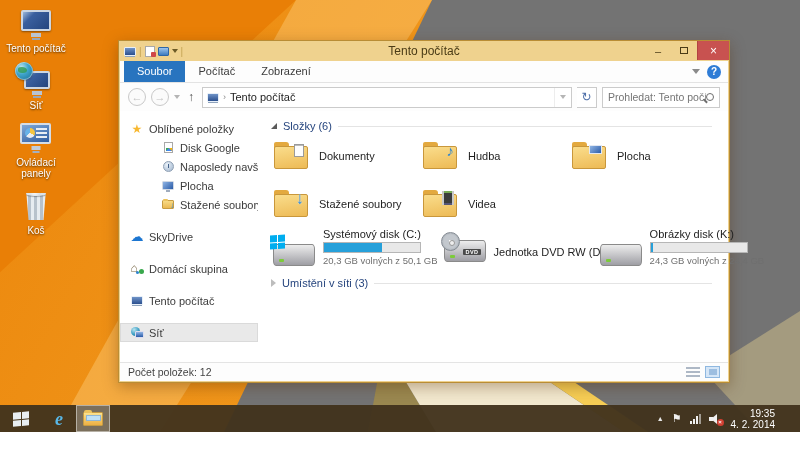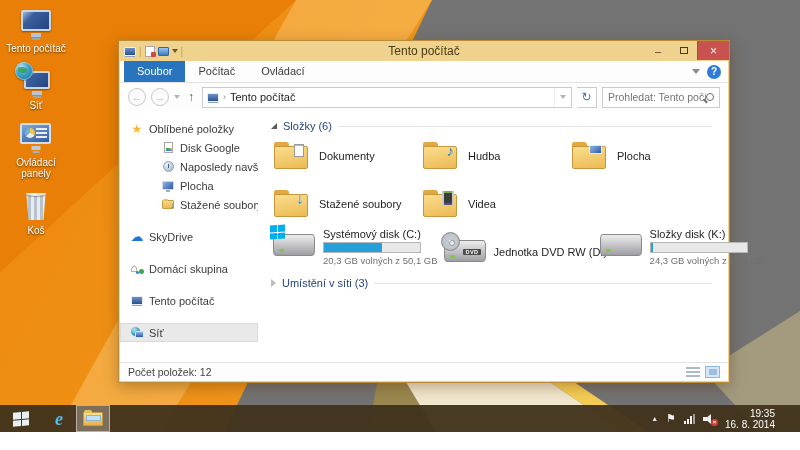--- a/index.html
+++ b/index.html
@@ -106,21 +106,21 @@
   .folder::before{content:"";position:absolute;left:1px;top:1px;width:15px;height:9px;background:#E3A93F;border-radius:2px 3px 0 0}
   .folder::after{content:"";position:absolute;left:1px;top:5px;right:2px;bottom:1px;background:linear-gradient(170deg,#FADD8C,#EDBA55);border:1px solid #C9973B;border-radius:2px}
   .ovl{position:absolute;z-index:2}
   .ov-doc{right:6px;top:3px;width:10px;height:13px;background:#FDFDFD;border:1px solid #9A9A9A;box-shadow:inset 0 3px 0 -2px #BBB,inset 0 6px 0 -5px #BBB,inset 0 9px 0 -8px #BBB}
   .ov-note{right:5px;top:1px;color:#2F86D0;font-size:15px;font-weight:bold}
   .ov-pic{right:5px;top:4px;width:13px;height:10px;border:1px solid #888;background:linear-gradient(#7EC3E8 55%,#7FB55C 45%)}
   .ov-mon{right:6px;top:4px;width:13px;height:9px;background:linear-gradient(135deg,#8FB4E4,#2B5CA8);border:1px solid #E2E8F2}
   .ov-dl{right:6px;top:0px;color:#2F86D0;font-size:17px;font-weight:bold;text-shadow:0 0 1px #fff}
   .ov-film{right:5px;top:2px;width:12px;height:14px;background:#3C3C3C;box-shadow:inset 2px 0 0 #C9C9C9,inset -2px 0 0 #C9C9C9,inset 0 3px 0 -1px #7A5,inset 0 -3px 0 -1px #557}
   .drives{display:flex;gap:6px;margin:8px 0 6px 2px}
-  .dtile{display:flex;gap:8px;align-items:flex-start}
+  .dtile{display:flex;gap:8px;align-items:flex-end}
   .dtile .info{display:flex;flex-direction:column;gap:2px}
   .dtile .dname{font-size:11px;color:#1E1E1E;white-space:nowrap}
   .dtile .bar{width:98px;height:11px;border:1px solid #B6B6B6;background:#E8E8E8}
   .dtile .bar i{display:block;height:100%;background:#26A0DA}
   .dtile .cap2{font-size:9.5px;color:#6F6F6F;white-space:nowrap}
   .drive{position:relative;width:42px;height:22px;margin-top:6px;background:linear-gradient(#EDEDED,#9E9EA4);border:1px solid #8A8A8A;border-radius:3px/5px;flex:0 0 auto}
   .drive .led{position:absolute;left:5px;bottom:3px;width:5px;height:3px;background:#7CCB3A;border-radius:1px}
   .winflag{position:absolute;left:-4px;top:-10px;width:15px;height:14px;display:grid;grid-template-columns:1fr 1fr;grid-template-rows:1fr 1fr;gap:1px;transform:skewY(-4deg)}
   .winflag b{background:#00ADEF}
   .disc{position:absolute;left:-4px;top:-9px;width:19px;height:19px;border-radius:50%;background:radial-gradient(circle,#FFF 15%,#C3C8CE 16% 55%,#8F969E 100%);border:1px solid #848B93}
@@ -216,21 +216,21 @@
         <span class="cap">
             <span class="maxbox"></span>
           </span>
         <span class="cap close">×</span>
       </div>
     </div>
 
     <div class="tabrow">
       <span class="tab file">Soubor</span>
       <span class="tab">Počítač</span>
-      <span class="tab">Ovládací</span>
+      <span class="tab">Zobrazení</span>
       <span class="tabrow-right">
         <span class="rib-caret"></span>
         <span class="helpb">?</span>
       </span>
     </div>
 
     <div class="addrrow">
       <span class="navc">←</span>
       <span class="navc">→</span>
       <span class="navcaret"></span>
@@ -373,21 +373,21 @@
               </span>
             <span class="info" style="margin-top:10px">
               <span class="dname">Jednotka DVD RW (D:)</span>
             </span>
           </div>
           <div class="dtile" style="width:168px">
             <span class="drive">
                 <span class="led"></span>
               </span>
             <span class="info">
-              <span class="dname">Složky disk (K:)</span>
+              <span class="dname">Obrázky disk (K:)</span>
               <span class="bar">
                   <i style="width: 2%;"></i>
                 </span>
               <span class="cap2">24,3 GB volných z 24,4 GB</span>
             </span>
           </div>
         </div>
 
         <div class="ghead netgroup">
           <span class="tri-c"></span>
@@ -428,18 +428,18 @@
           <b class="b1"></b>
           <b class="b2"></b>
           <b class="b3"></b>
           <b class="b4"></b>
         </span>
       <span class="vol">
           <span class="mute">×</span>
         </span>
       <span class="clock">
         <span>19:35</span>
-        <span>16. 8. 2014</span>
+        <span>4. 2. 2014</span>
       </span>
       <span class="showdesk"></span>
     </div>
   </div>
 </div>
 
 </body></html>

